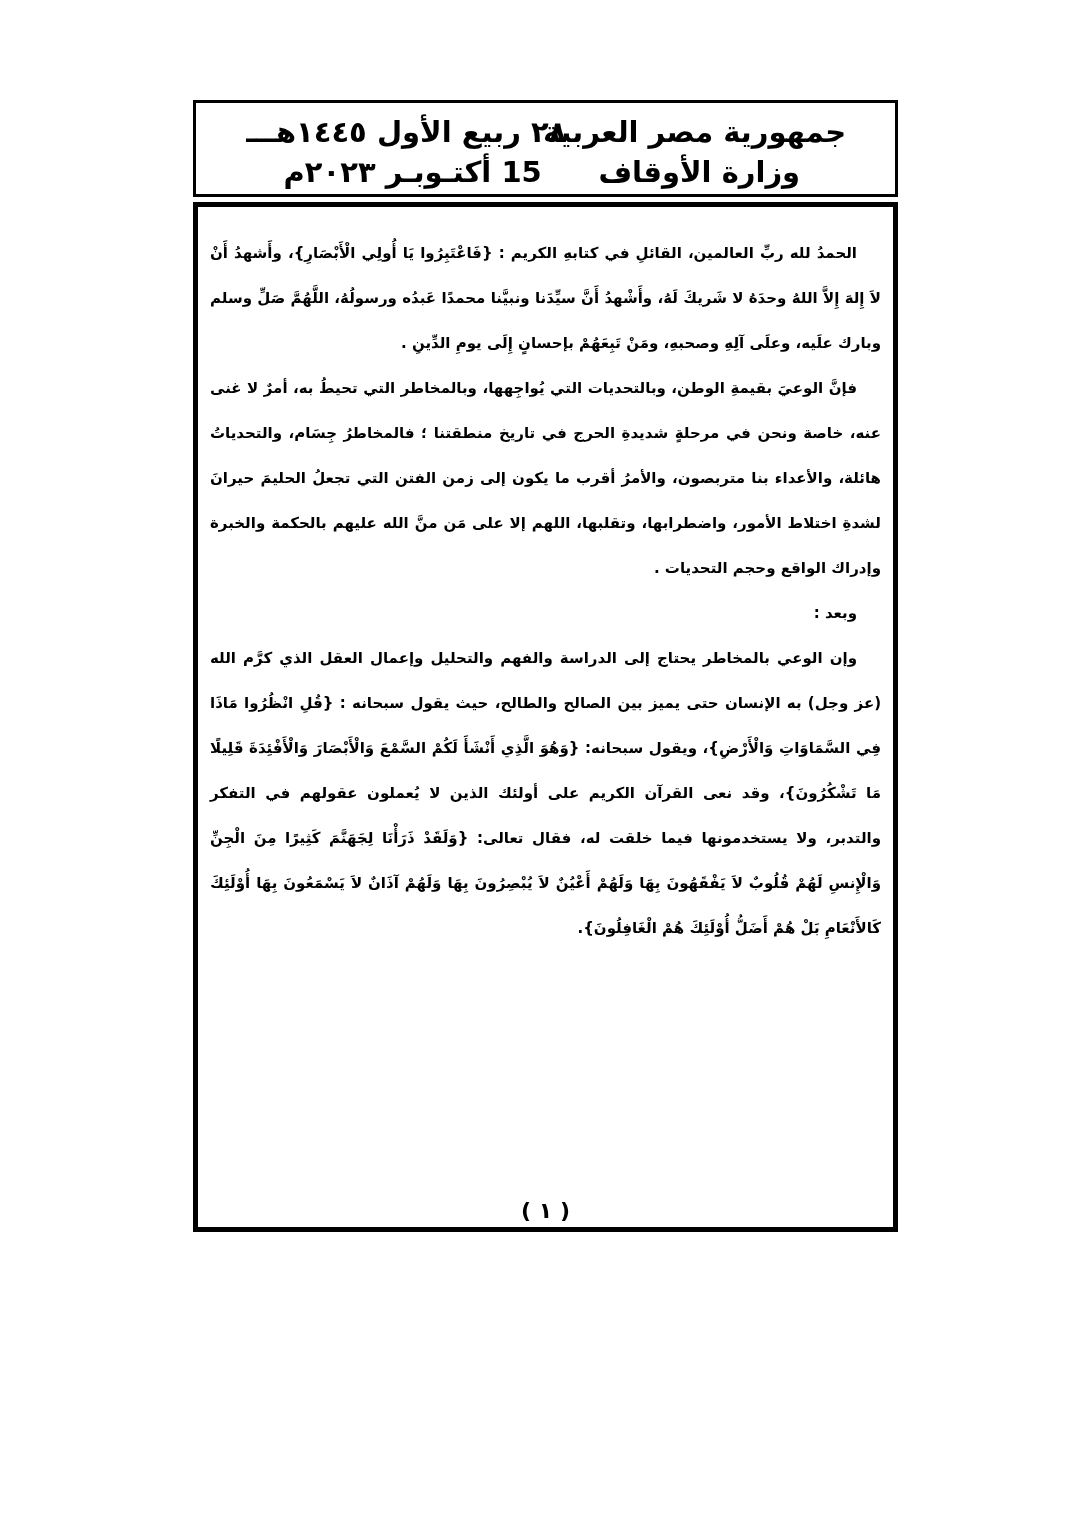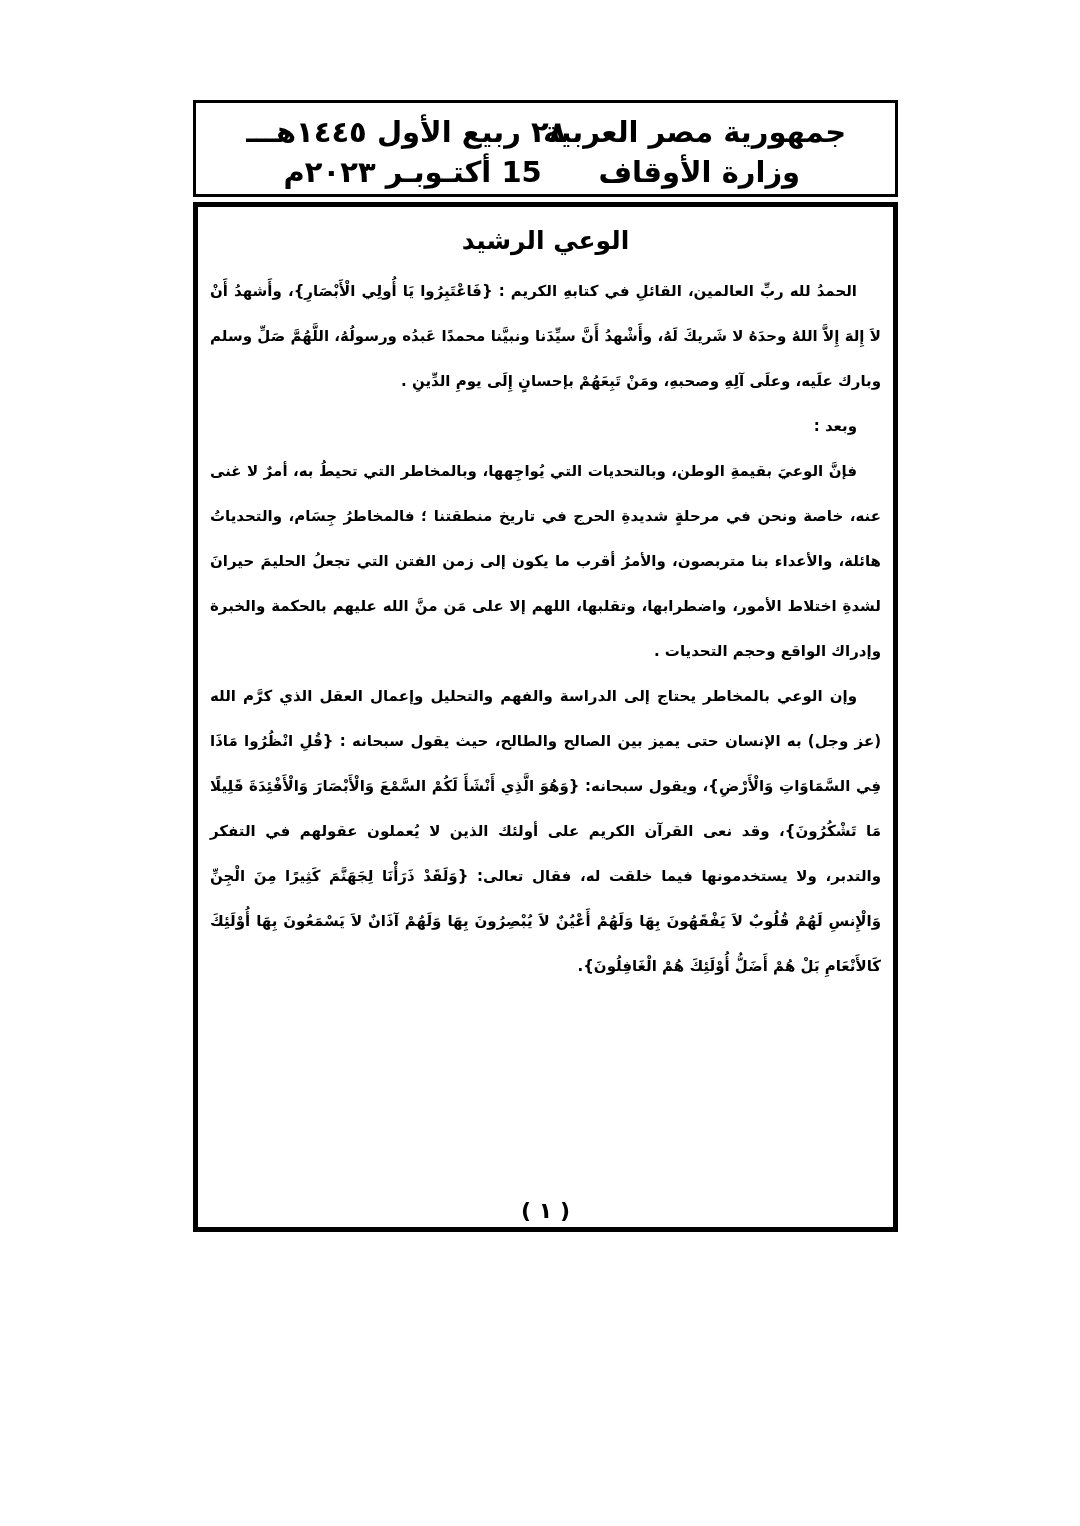--- a/index.html
+++ b/index.html
@@ -99,27 +99,26 @@
       <div class="header-line">وزارة الأوقاف</div>
     </div>
     <div class="dates-block">
       <div class="header-line">٢٨ ربيع الأول ١٤٤٥هـــ</div>
       <div class="header-line">15 أكتـوبـر ٢٠٢٣م</div>
     </div>
   </div>
 
   <div class="main-box">
     <div class="title">
-      <div>الوعي الرشيد</div>
     </div>
 
     <div class="body-text">
       <p>الحمدُ لله ربِّ العالمين، القائلِ في كتابهِ الكريم : {فَاعْتَبِرُوا يَا أُولِي الْأَبْصَارِ}، وأَشهدُ أَنْ لاَ إِلهَ إِلاَّ اللهُ وحدَهُ لا شَريكَ لَهُ، وأَشْهدُ أَنَّ سيِّدَنا ونبيَّنا محمدًا عَبدُه ورسولُهُ، اللَّهُمَّ صَلِّ وسلم وبارك علَيه، وعلَى آلِهِ وصحبهِ، ومَنْ تَبِعَهُمْ بإحسانٍ إِلَى يومِ الدِّينِ .</p>
+      <p>فإنَّ الوعيَ بقيمةِ الوطن، وبالتحديات التي يُواجِهها، وبالمخاطر التي تحيطُ به، أمرٌ لا غنى عنه، خاصة ونحن في مرحلةٍ شديدةِ الحرج في تاريخ منطقتنا ؛ فالمخاطرُ جِسَام، والتحدياتُ هائلة، والأعداء بنا متربصون، والأمرُ أقرب ما يكون إلى زمن الفتن التي تجعلُ الحليمَ حيرانَ لشدةِ اختلاط الأمور، واضطرابها، وتقلبها، اللهم إلا على مَن منَّ الله عليهم بالحكمة والخبرة وإدراك الواقع وحجم التحديات .</p>
       <p>وبعد :</p>
-      <p>فإنَّ الوعيَ بقيمةِ الوطن، وبالتحديات التي يُواجِهها، وبالمخاطر التي تحيطُ به، أمرٌ لا غنى عنه، خاصة ونحن في مرحلةٍ شديدةِ الحرج في تاريخ منطقتنا ؛ فالمخاطرُ جِسَام، والتحدياتُ هائلة، والأعداء بنا متربصون، والأمرُ أقرب ما يكون إلى زمن الفتن التي تجعلُ الحليمَ حيرانَ لشدةِ اختلاط الأمور، واضطرابها، وتقلبها، اللهم إلا على مَن منَّ الله عليهم بالحكمة والخبرة وإدراك الواقع وحجم التحديات .</p>
       <p>وإن الوعي بالمخاطر يحتاج إلى الدراسة والفهم والتحليل وإعمال العقل الذي كرَّم الله (عز وجل) به الإنسان حتى يميز بين الصالح والطالح، حيث يقول سبحانه : {قُلِ انْظُرُوا مَاذَا فِي السَّمَاوَاتِ وَالْأَرْضِ}، ويقول سبحانه: {وَهُوَ الَّذِي أَنْشَأَ لَكُمْ السَّمْعَ وَالْأَبْصَارَ وَالْأَفْئِدَةَ قَلِيلًا مَا تَشْكُرُونَ}، وقد نعى القرآن الكريم على أولئك الذين لا يُعملون عقولهم في التفكر والتدبر، ولا يستخدمونها فيما خلقت له، فقال تعالى: {وَلَقَدْ ذَرَأْنَا لِجَهَنَّمَ كَثِيرًا مِنَ الْجِنِّ وَالْإِنسِ لَهُمْ قُلُوبٌ لاَ يَفْقَهُونَ بِهَا وَلَهُمْ أَعْيُنٌ لاَ يُبْصِرُونَ بِهَا وَلَهُمْ آذَانٌ لاَ يَسْمَعُونَ بِهَا أُوْلَئِكَ كَالأَنْعَامِ بَلْ هُمْ أَضَلُّ أُوْلَئِكَ هُمْ الْغَافِلُونَ}.</p>
 
     </div>
 
     <div class="page-num">( ١ )</div>
   </div>
 
 </div>
 
 </body></html>

